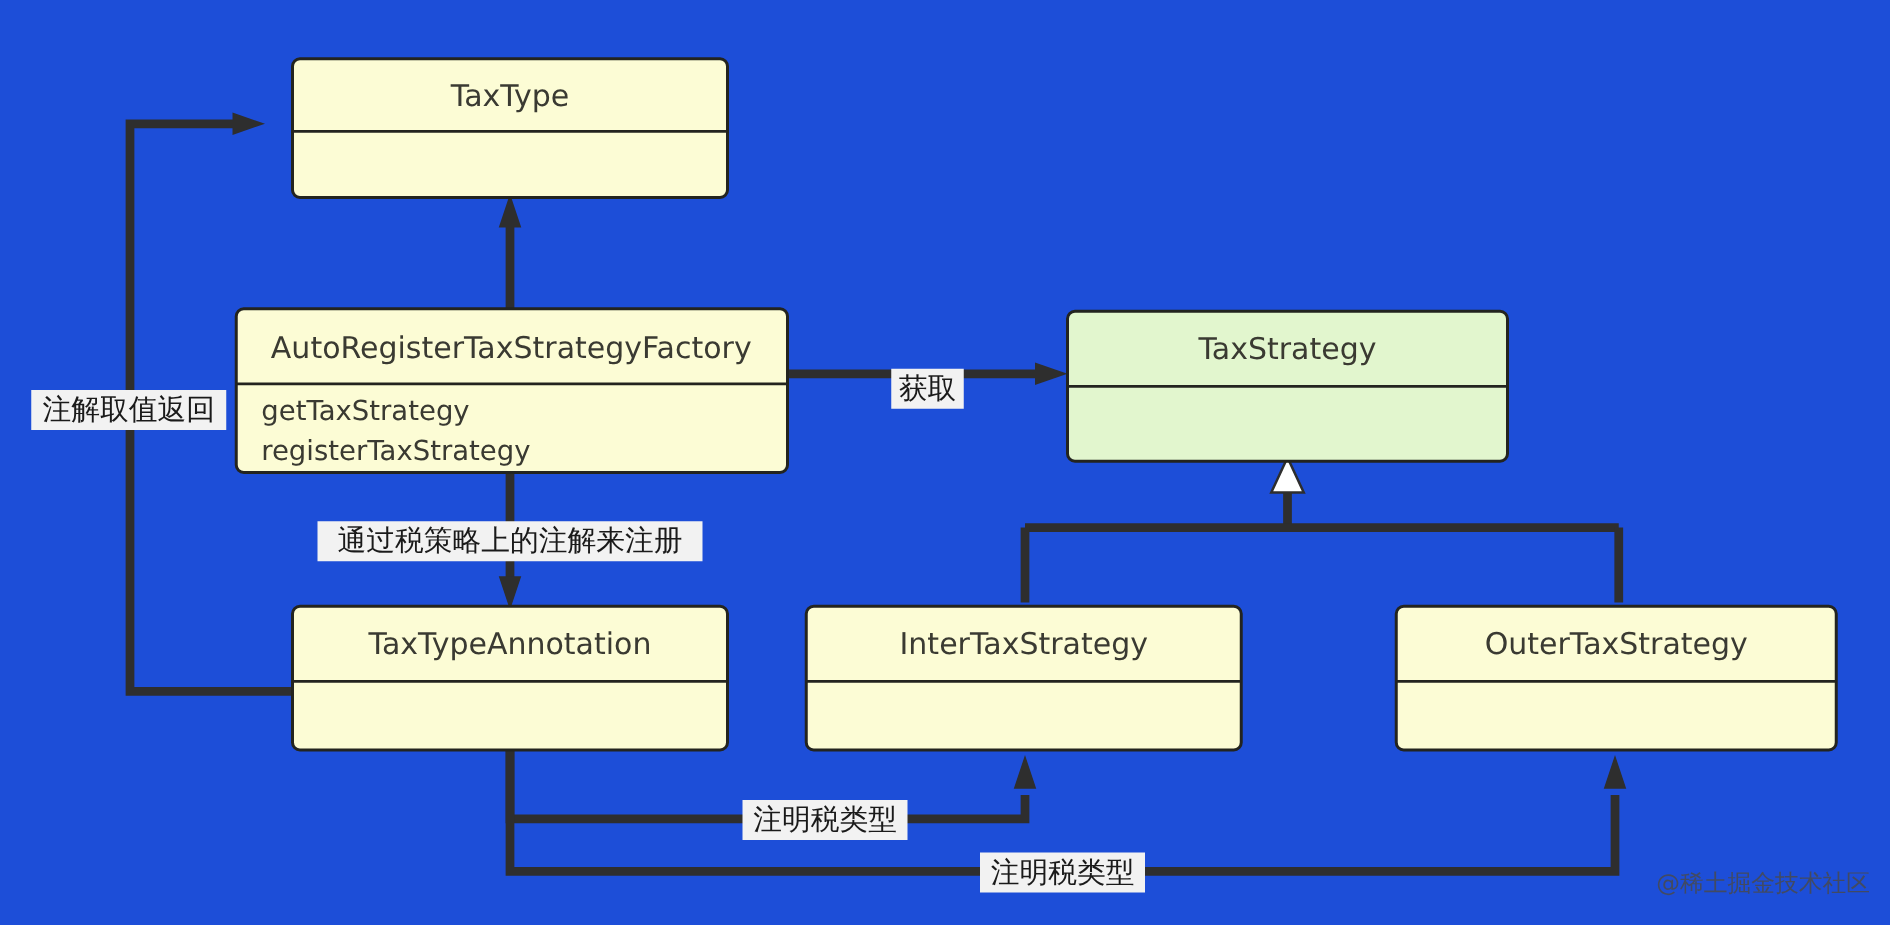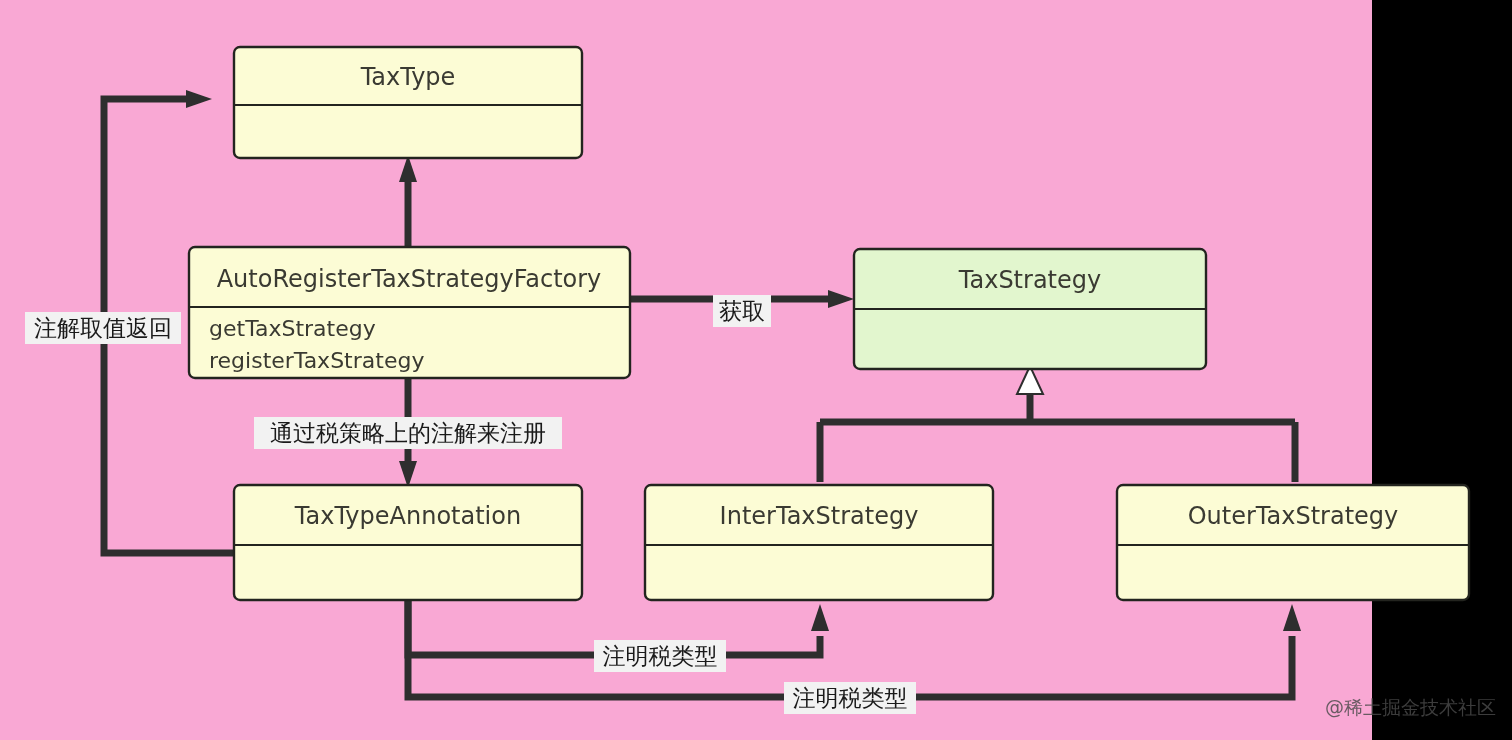--- a/index.html
+++ b/index.html
@@ -8,23 +8,23 @@
     background: #000000;
   }
   body {
     width: 1512px;
     height: 740px;
     overflow: hidden;
     font-family: "DejaVu Sans", "Liberation Sans", sans-serif;
   }
   #diagram-root {
     position: relative;
-    width: 1372px;
+    width: 1512px;
     height: 740px;
-    background: #f9a8d4;
+    background: #1d4ed8;
   }
   svg#uml-canvas {
     position: absolute;
     top: 0;
     left: 0;
     width: 1512px;
     height: 740px;
     display: block;
   }
   .cls-box-rect {

